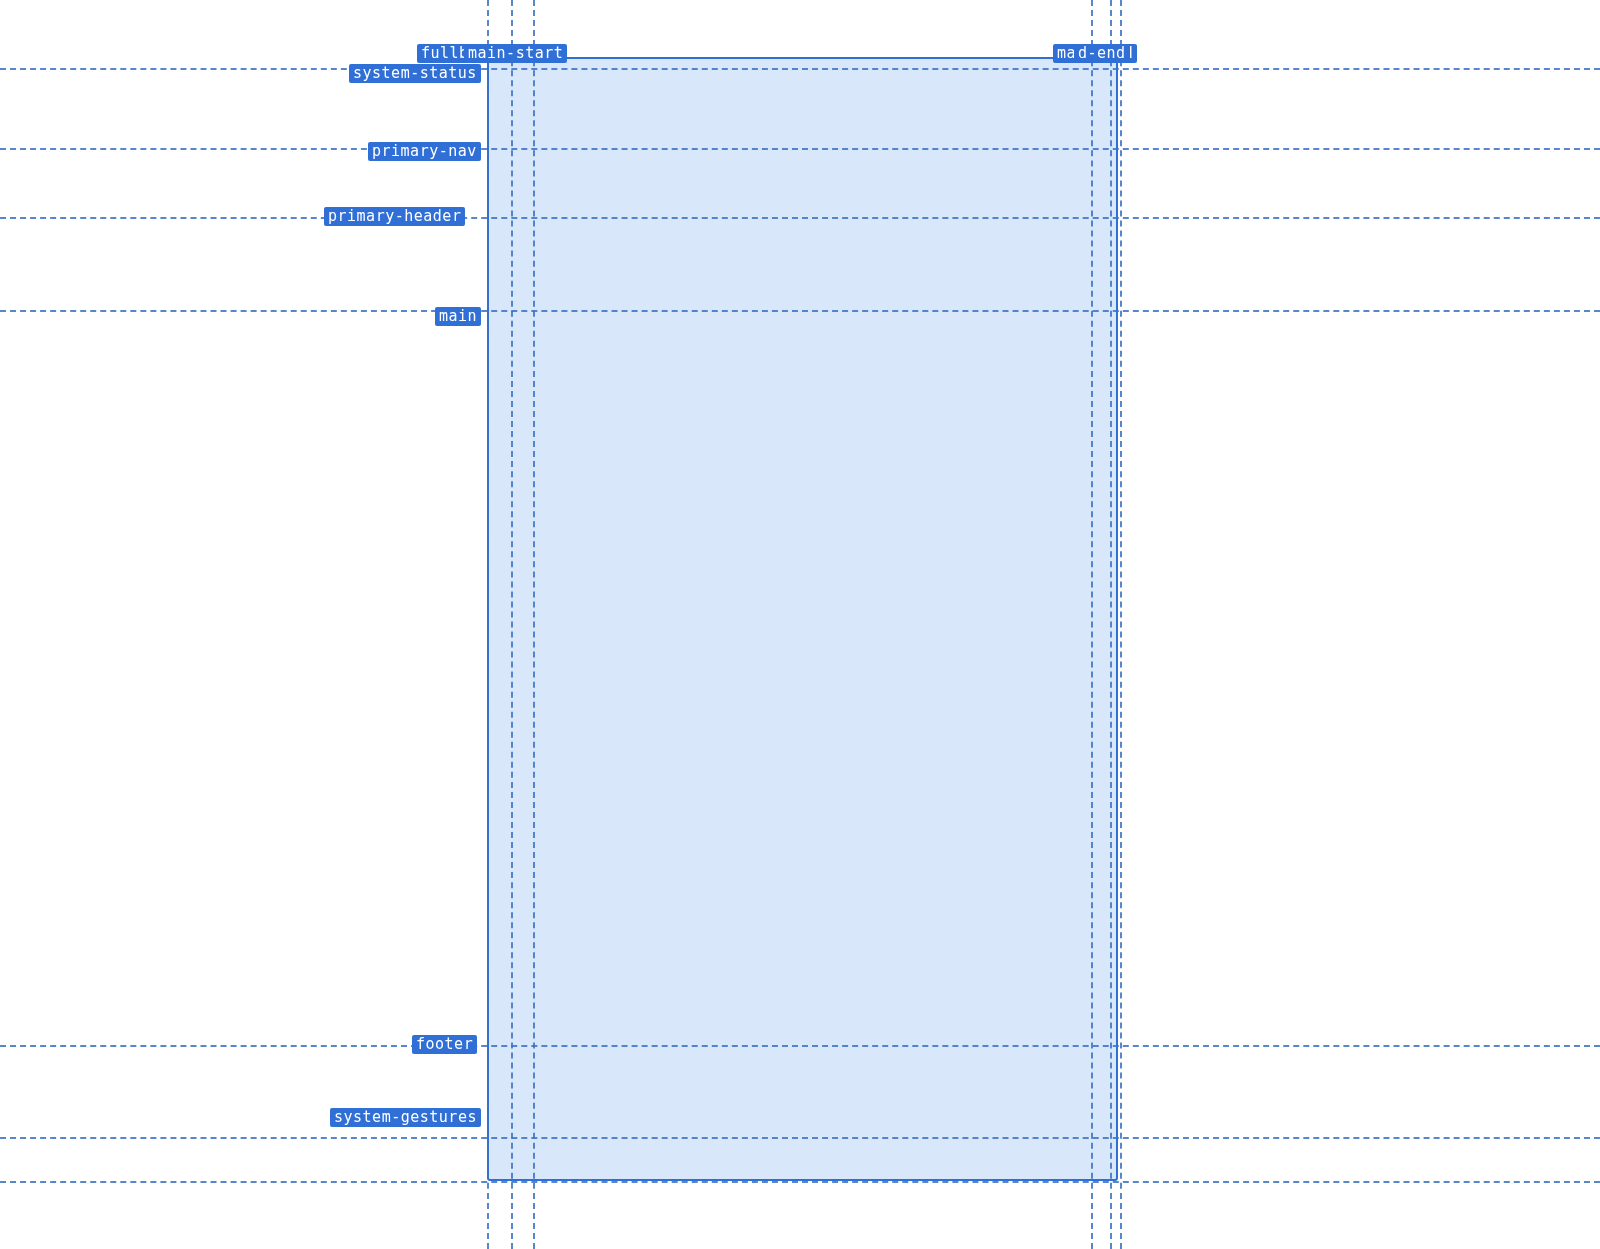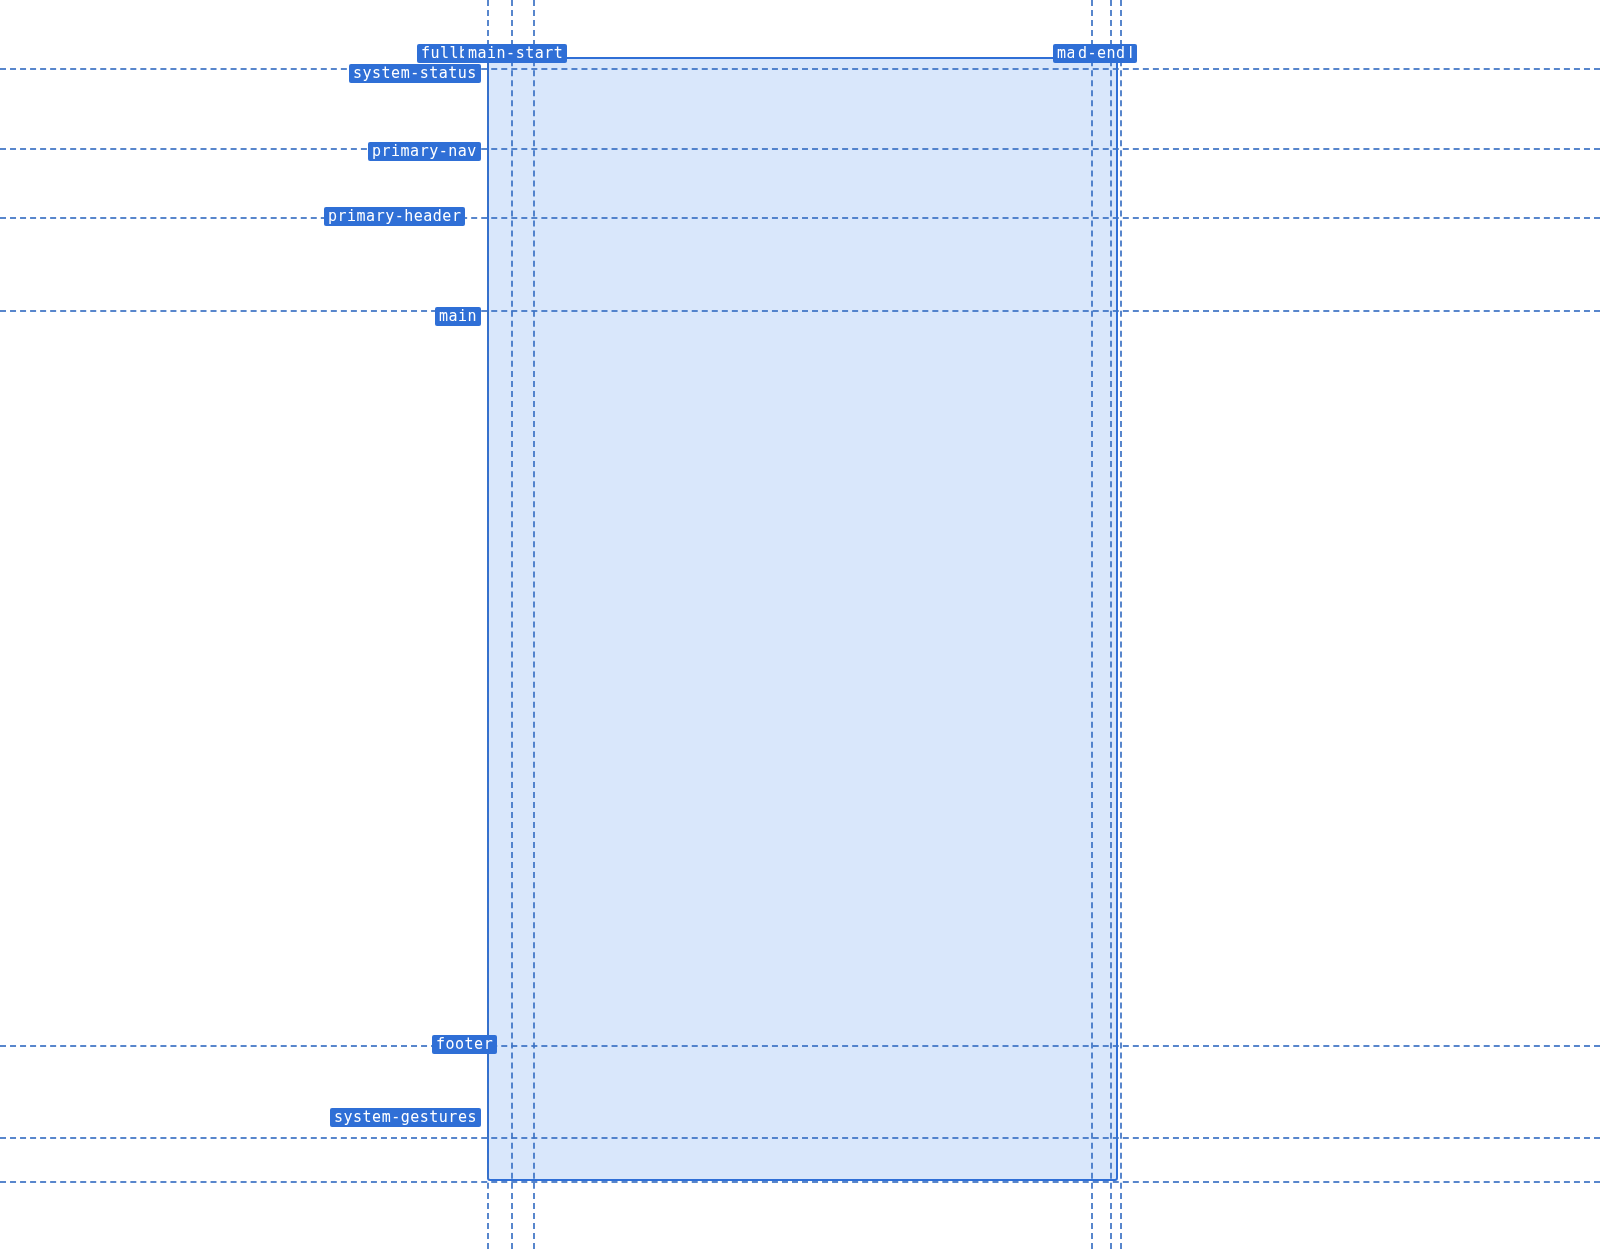--- a/index.html
+++ b/index.html
@@ -76,15 +76,15 @@
     <div class="hline" style="top: 1137px;"></div>
     <div class="hline" style="top: 1181px;"></div>
     <div class="label" style="left: 417px; top: 44px;">fullb</div>
     <div class="label" style="left: 464px; top: 44px; text-align: right;">main-start</div>
     <div class="label" style="left: 1053px; top: 44px;">main-end</div>
     <div class="label" style="left: 1074px; top: 44px;">d-end</div>
     <div class="label" style="top: 64px; visibility: visible; left: 349px;">system-status</div>
     <div class="label" style="top: 142px; visibility: visible; left: 368px;">primary-nav</div>
     <div class="label" style="top: 207px; visibility: visible; left: 324px;">primary-header</div>
     <div class="label" style="top: 300px; visibility: visible; left: 435px; margin-top: 7px;">main</div>
-    <div class="label" style="top: 1035px; visibility: visible; left: 432px;">footer</div>
+    <div class="label" style="top: 1035px; visibility: visible; left: 412px;">footer</div>
     <div class="label" style="top: 1108px; visibility: visible; left: 330px;">system-gestures</div>
   </div>
 
 </body></html>

